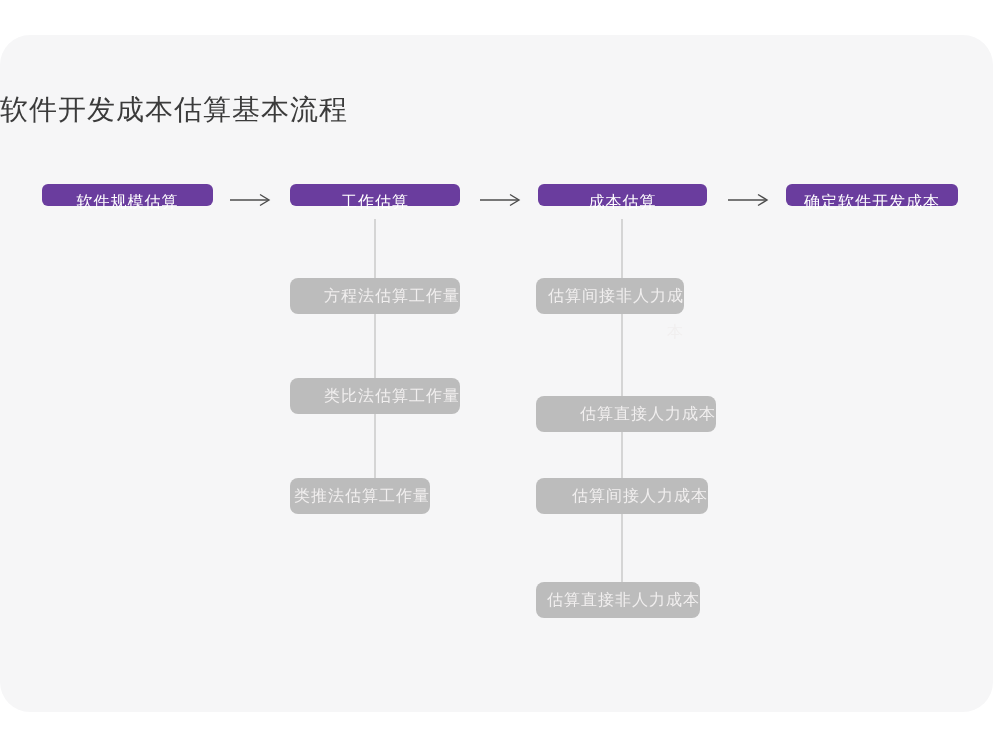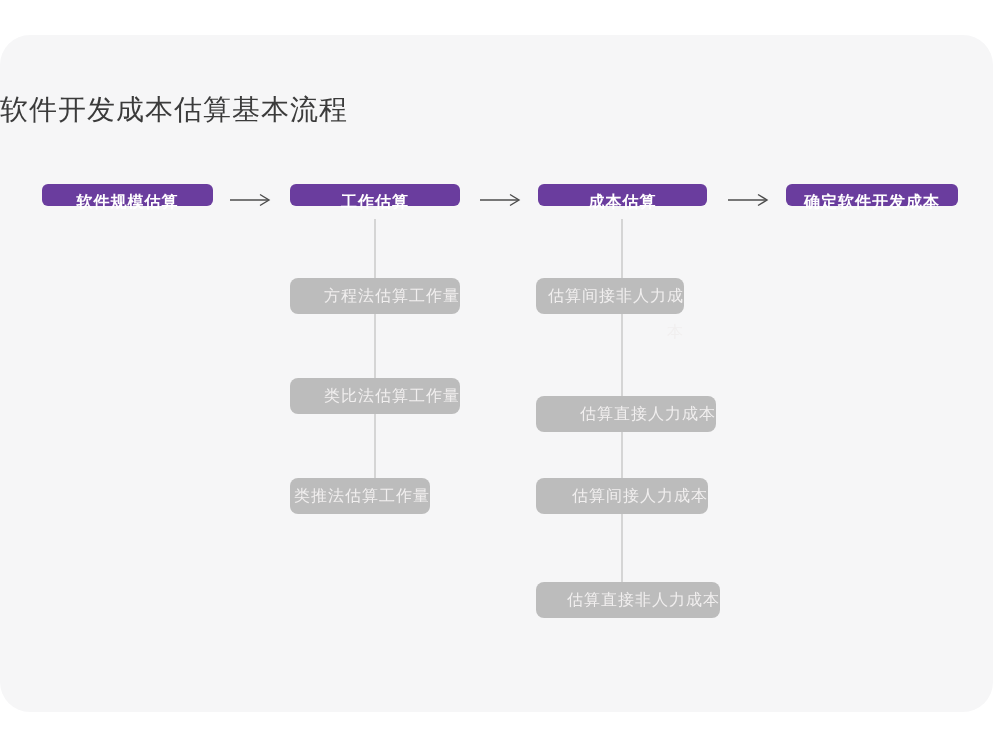--- a/index.html
+++ b/index.html
@@ -15,21 +15,21 @@
   html,body{width:1000px;height:750px;background:#ffffff;
     font-family:"Liberation Sans","DejaVu Sans",sans-serif;}
   .page{position:relative;width:1000px;height:750px;background:#ffffff;overflow:hidden;}
   .card{position:absolute;left:0;top:35px;width:993px;height:677px;
     background:var(--card_bg);border-radius:30px;}
   .title{position:absolute;left:0;top:56px;width:100%;text-align:left;
     font-size:28px;letter-spacing:1px;color:var(--title_text);font-weight:400;}
   .connector{position:absolute;width:2px;background:var(--connector);z-index:1;}
   .stage{position:absolute;height:22px;line-height:35px;border-radius:6px;
     background:var(--accent);color:#ffffff;font-size:16px;text-align:center;
-    letter-spacing:1px;z-index:2;font-weight:bold;}
+    letter-spacing:1px;z-index:2;}
   .sub{position:absolute;height:36px;line-height:36px;border-radius:8px;
     background:var(--sub_box);color:var(--sub_text);font-size:16px;text-align:right;
     letter-spacing:1px;z-index:2;}
   .arrow{position:absolute;z-index:2;}
   .arrow line,.arrow path{stroke:var(--arrow);stroke-width:1.4;fill:none;}
 </style>
 </head>
 <body>
 
 <div class="page">
@@ -63,16 +63,16 @@
 
     <div class="stage" style="left:786px;top:149px;width:172px">确定软件开发成本</div>
 
     <div class="sub" style="left:290px;top:243px;width:170px">方程法估算工作量</div>
     <div class="sub" style="left:290px;top:343px;width:170px">类比法估算工作量</div>
     <div class="sub" style="left:290px;top:443px;width:140px">类推法估算工作量</div>
 
     <div class="sub" style="left:536px;top:243px;width:148px">估算间接非人力成本</div>
     <div class="sub" style="left:536px;top:361px;width:180px">估算直接人力成本</div>
     <div class="sub" style="left:536px;top:443px;width:172px">估算间接人力成本</div>
-    <div class="sub" style="left:536px;top:547px;width:184px">估算直接非人力成本</div>
+    <div class="sub" style="left:536px;top:547px;width:164px">估算直接非人力成本</div>
 
   </div>
 </div>
 
 </body></html>

